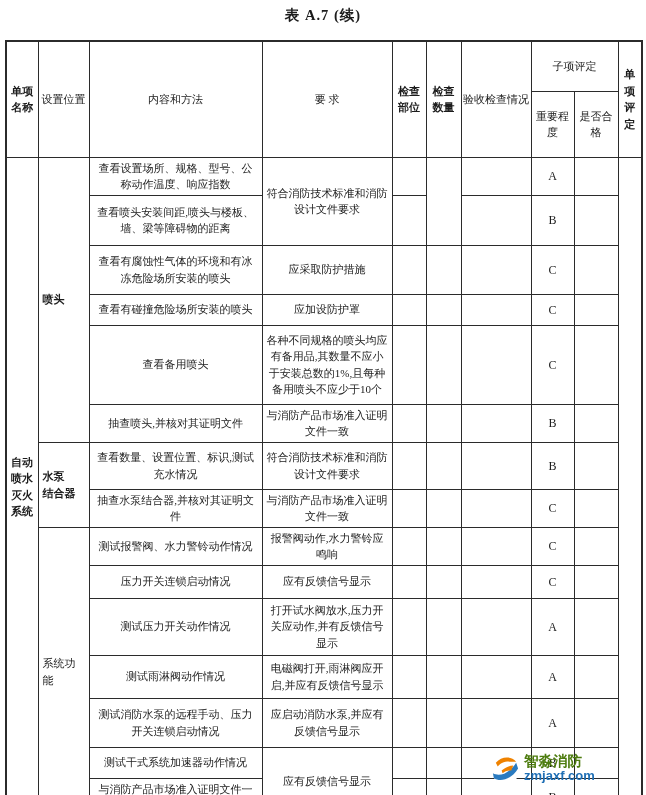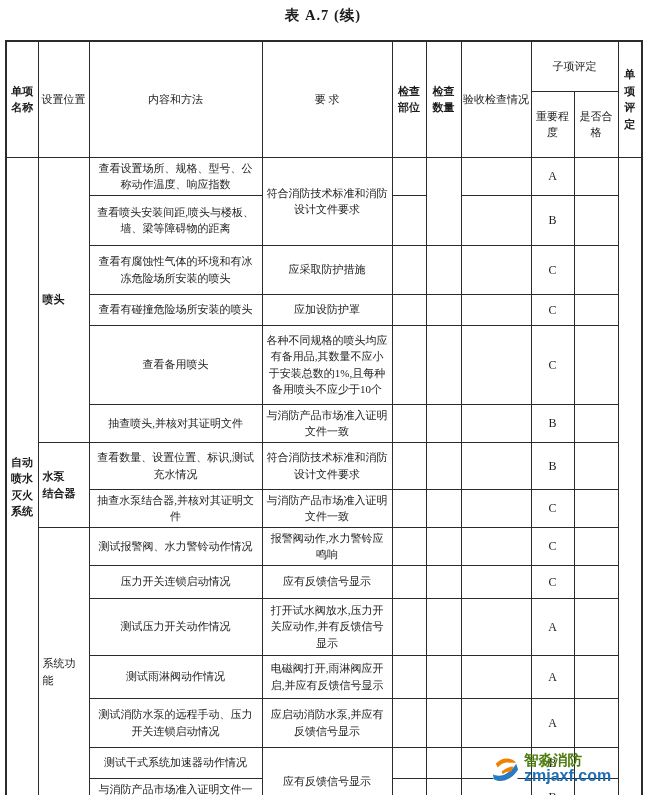--- a/index.html
+++ b/index.html
@@ -22,21 +22,21 @@
   .sig-label{font-weight:bold;}
   .sig-line{display:inline-block;border-bottom:1px solid #2b2b2b;height:13px;
             vertical-align:bottom;}
   .f-inspector{position:absolute;left:8px;top:8px;}
   .f-builder{position:absolute;left:255px;top:5px;}
   .date{position:absolute;left:595px;top:8px;font-weight:bold;letter-spacing:18px;}
   .watermark{position:absolute;left:490px;top:753px;display:flex;align-items:center;}
   .wm-logo{width:31px;height:31px;flex:0 0 auto;}
   .wm-texts{margin-left:3px;line-height:1.05;}
   .wm-brand{font-size:14.5px;font-weight:bold;}
-  .wm-domain{font-size:16px;font-weight:bold;font-family:"Liberation Sans",sans-serif;}
+  .wm-domain{font-size:13px;font-weight:bold;font-family:"Liberation Sans",sans-serif;}
 </style>
 </head>
 <body>
 
 <div class="page">
 
   <div class="title">表 A.7 (续)</div>
 
   <div class="tblwrap">
   <table>

